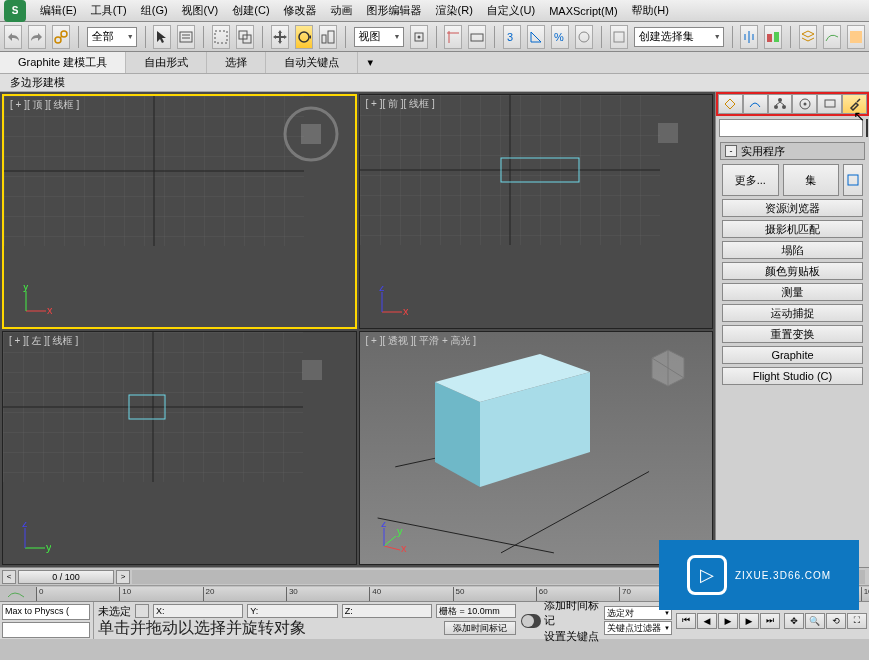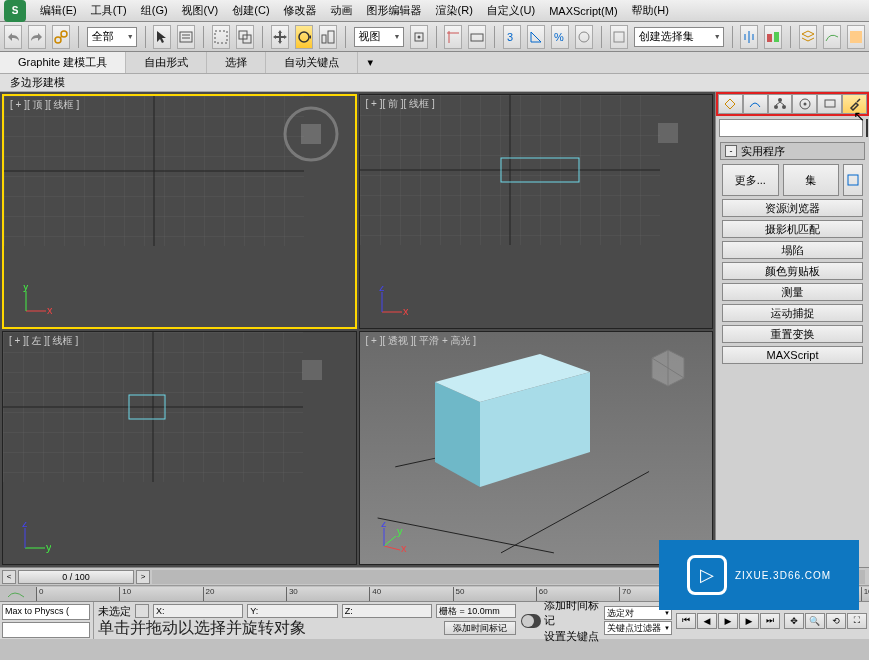--- a/index.html
+++ b/index.html
@@ -46,21 +46,21 @@
   .rollout-header .minus { width: 12px; height: 12px; border: 1px solid #666; background: #eee; display: flex; align-items: center; justify-content: center; margin-right: 4px; font-size: 9px; }
   .rollout-body { padding: 2px 6px; display: flex; flex-direction: column; gap: 3px; }
   .rollout-row { display: flex; gap: 4px; }
   .util-btn { height: 32px; border: 1px solid #888; background: linear-gradient(#f2f2f2,#dedede); display: flex; align-items: center; justify-content: center; cursor: pointer; flex: 1; }
   .util-btn.sm { flex: 0 0 20px; }
   .util-full { height: 18px; border: 1px solid #888; background: linear-gradient(#f2f2f2,#dedede); display: flex; align-items: center; justify-content: center; cursor: pointer; }
   
   
   .timeslider { height: 18px; background: #c8c8c8; border-top: 1px solid #888; display: flex; align-items: center; }
   .ts-btn { width: 14px; height: 14px; border: 1px solid #888; background: #ddd; display: flex; align-items: center; justify-content: center; font-size: 8px; margin: 0 2px; }
-  .ts-handle { width: 116px; height: 14px; border: 1px solid #888; background: linear-gradient(#f0f0f0,#d0d0d0); display: flex; align-items: center; justify-content: center; font-size: 9px; }
+  .ts-handle { width: 96px; height: 14px; border: 1px solid #888; background: linear-gradient(#f0f0f0,#d0d0d0); display: flex; align-items: center; justify-content: center; font-size: 9px; }
   .ts-track { flex: 1; height: 14px; background: #b8b8b8; position: relative; margin-right: 4px; }
   
   .trackbar { height: 16px; background: #c0c0c0; border-top: 1px solid #999; display: flex; align-items: center; position: relative; }
   .tb-icon { width: 20px; height: 14px; margin-left: 6px; }
   .tb-ruler { flex: 1; height: 14px; background: linear-gradient(#d8d8d8,#c0c0c0); position: relative; margin-left: 10px; }
   .tb-tick { position: absolute; top: 0; font-size: 8px; color: #333; border-left: 1px solid #666; height: 14px; padding-left: 2px; }
   
   
   .statusbar { height: 38px; background: #d8d8d8; border-top: 1px solid #888; display: flex; align-items: stretch; }
   .status-left { width: 94px; border-right: 1px solid #999; padding: 2px; }
@@ -416,21 +416,22 @@
             </svg>
           </div>
       </div>
       <div class="util-full">资源浏览器</div>
       <div class="util-full">摄影机匹配</div>
       <div class="util-full">塌陷</div>
       <div class="util-full">颜色剪贴板</div>
       <div class="util-full">测量</div>
       <div class="util-full">运动捕捉</div>
       <div class="util-full">重置变换</div>
-      <div class="util-full">MAXScript</div>
+      <div class="util-full">Graphite</div>
+      <div class="util-full">Flight Studio (C)</div>
     </div>
   </div>
 </div>
 
 <span class="cursor-arrow">↖</span>
 
 <div class="timeslider">
   <div class="ts-btn">&lt;</div>
   <div class="ts-handle">0 / 100</div>
   <div class="ts-btn">&gt;</div>

